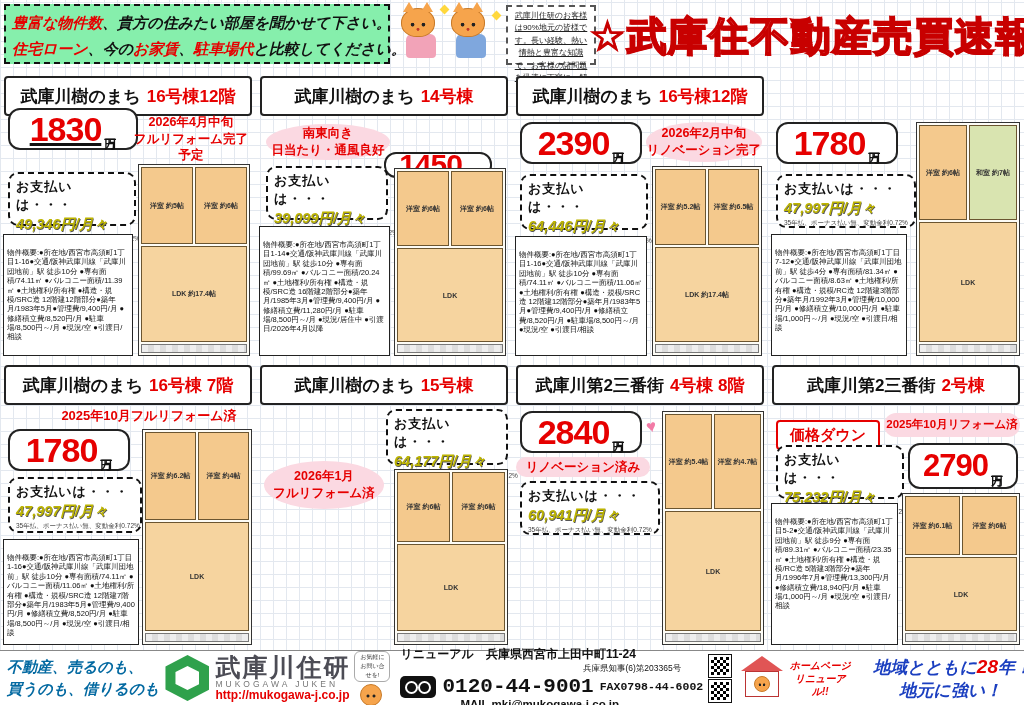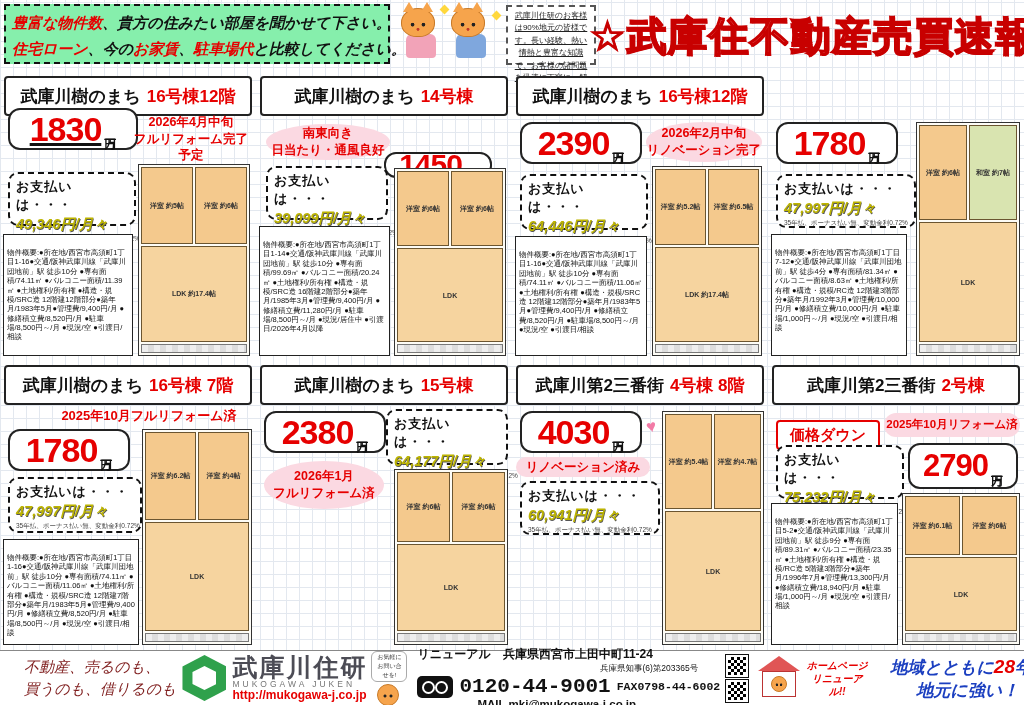--- a/index.html
+++ b/index.html
@@ -116,21 +116,21 @@
   .c7 .pay{left:8px;top:120px;width:140px;height:54px;} .c7 .ovw{left:3px;top:178px;width:142px;height:106px;}
   .c7 .plan{left:150px;top:50px;width:102px;height:234px;}
   .c8 .badge{left:8px;top:59px;width:104px;height:30px;}
   .c8 .promo{left:116px;top:52px;width:136px;height:24px;background:#fbd9e2;border-radius:12px;font-size:11.5px;}
   .c8 .pay{left:8px;top:84px;width:128px;height:54px;}
   .c8 .price{left:140px;top:82px;width:110px;height:46px;} .c8 .price .pnum{font-size:31px;}
   .c8 .ovw{left:3px;top:142px;width:127px;height:142px;} .c8 .plan{left:134px;top:132px;width:118px;height:152px;}
   
   .footer { position:absolute; left:0; top:650px; width:1024px; height:55px; background:#fff;
             border-top:1.5px solid #888; display:flex; align-items:center; }
-  .f-slogan-left { width:182px; padding-left:24px; color:#7f1d1d; font-weight:400; font-style:italic; font-size:15px; line-height:1.5; white-space:nowrap; }
+  .f-slogan-left { width:182px; padding-left:7px; color:#0369a1; font-weight:700; font-style:italic; font-size:15px; line-height:1.5; white-space:nowrap; }
   .logo-cube { width:44px; height:46px; background:#2fa14c; clip-path:polygon(50% 0,100% 25%,100% 75%,50% 100%,0 75%,0 25%); position:relative; margin:0 6px; flex:none; }
   .logo-cube:after { content:""; position:absolute; left:10px; top:11px; width:24px; height:24px; background:#fff;
                      clip-path:polygon(50% 0,100% 25%,100% 75%,50% 100%,0 75%,0 25%); }
   .f-company { line-height:1.05; white-space:nowrap; }
   .f-company .jp { font-size:25px; font-weight:bold; color:#4c4c55; letter-spacing:2px; }
   .f-company .en { font-size:8.5px; color:#777; letter-spacing:3px; }
   .f-company .url { font-size:12px; color:#e60000; font-weight:bold; }
   .f-mascot { width:34px; margin:0 4px; flex:none; position:relative; }
   .bubble { font-size:6px; border:1px solid #aaa; border-radius:6px; padding:1px 2px; background:#fff; color:#333; text-align:center; width:36px; }
   .minicat { width:22px; height:22px; border-radius:50%; margin:2px auto 0;
@@ -324,24 +324,20 @@
       <div class="balcony"></div>
     </div>
     <div class="ovw">物件概要:●所在地/西宮市高須町1丁目1-16●交通/阪神武庫川線「武庫川団地前」駅 徒歩10分 ●専有面積/74.11㎡ ●バルコニー面積/11.06㎡ ●土地権利/所有権 ●構造・規模/SRC造 12階建7階部分●築年月/1983年5月●管理費/9,400円/月 ●修繕積立費/8,520円/月 ●駐車場/8,500円～/月 ●現況/空 ●引渡日/相談</div>
   </div>
     <div class="card c6">
     <div class="ctitle">
       <span class="tb">武庫川樹のまち</span>
       <span class="tr">15号棟</span>
     </div>
 
-    <div class="price">
-      <span class="pnum">2380</span>
-      <span class="punit">万円</span>
-    </div>
     <div class="promo">2026年1月
 フルリフォーム済</div>
 
     <div class="pay">
       <div class="plabel">お支払いは・・・</div>
       <div class="pamount">64,177円/月々</div>
       <div class="pnote">35年払、ボーナス払い無、変動金利0.72%</div>
     </div>
     <div class="plan">
       <div class="rooms">
@@ -352,21 +348,21 @@
       <div class="balcony"></div>
     </div>
   </div>
     <div class="card c7">
     <div class="ctitle">
       <span class="tb">武庫川第2三番街</span>
       <span class="tr">4号棟 8階</span>
     </div>
 
     <div class="price">
-      <span class="pnum">4030</span>
+      <span class="pnum">2840</span>
       <span class="punit">万円</span>
     </div>
     <div class="promo">リノベーション済み</div>
     <div class="hearts">♥ ♥</div>
     <div class="pay">
       <div class="plabel">お支払いは・・・</div>
       <div class="pamount">60,941円/月々</div>
       <div class="pnote">35年払、ボーナス払い無、変動金利0.72%</div>
     </div>
     <div class="plan">

